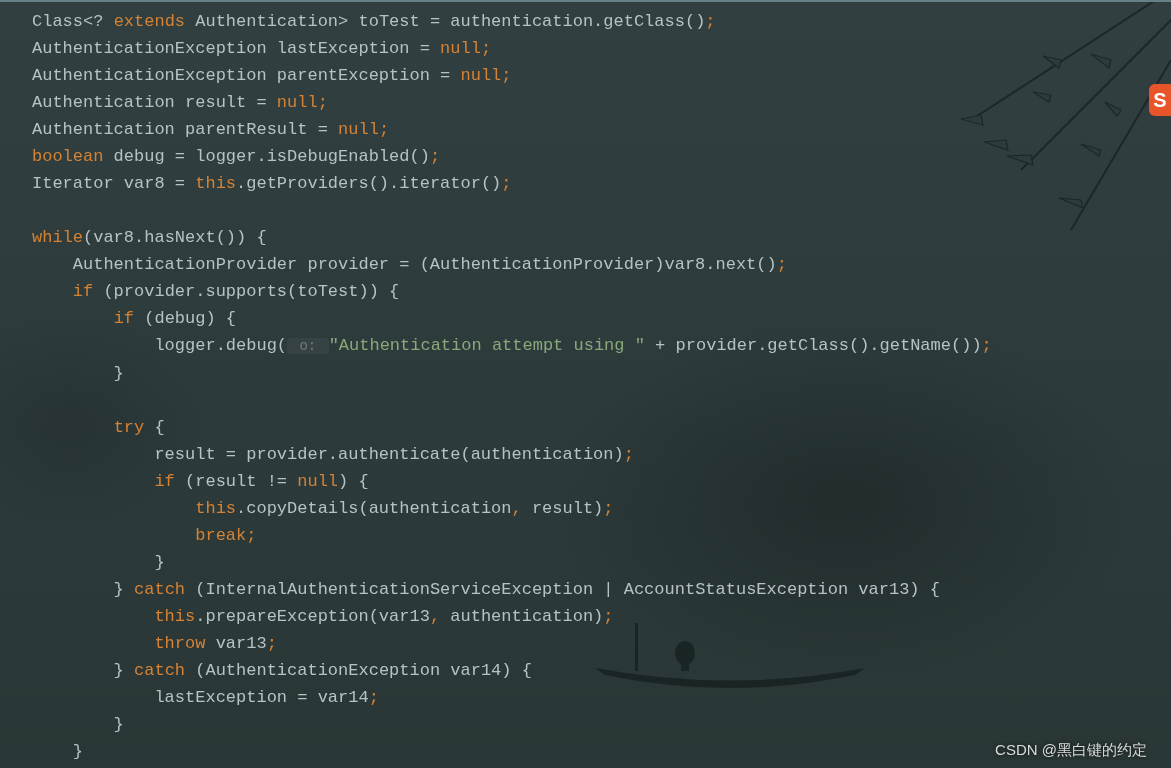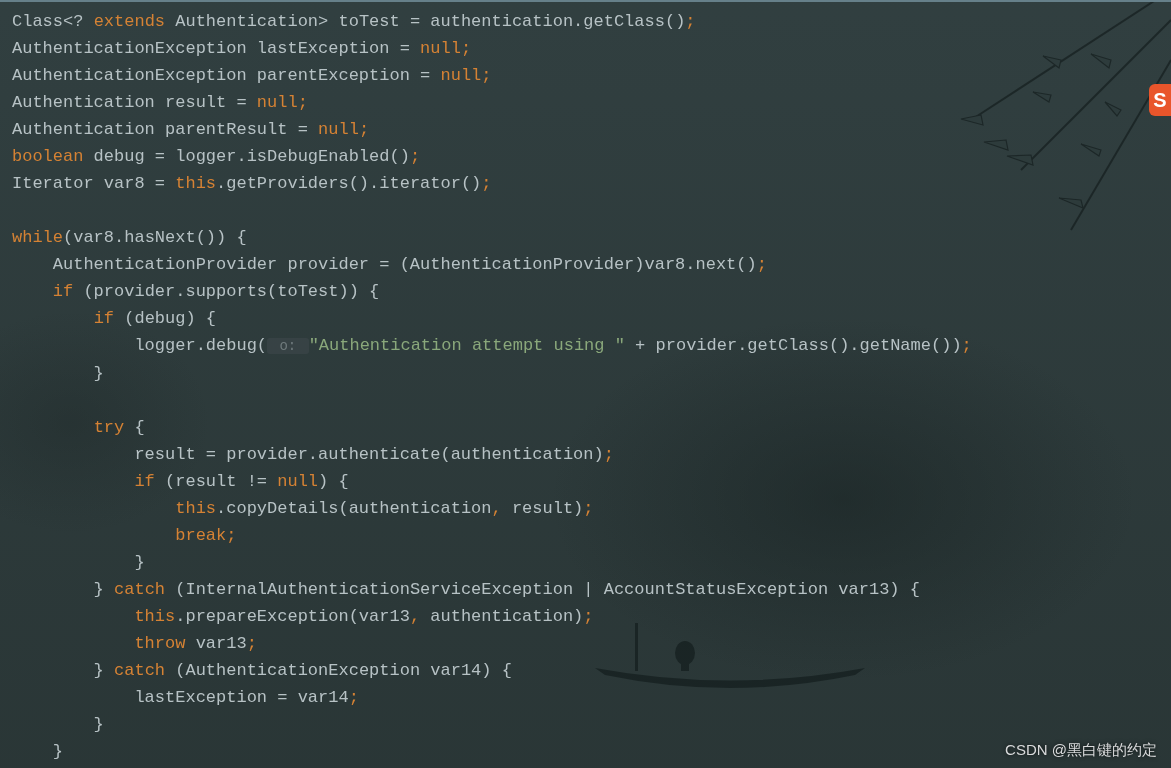--- a/index.html
+++ b/index.html
@@ -42,33 +42,33 @@
     opacity: 0.6;
   }
   .boat svg path, .boat svg ellipse, .boat svg rect { fill: #0f1919; }
 
   
   pre.code {
     position: relative;
     z-index: 1;
     color: #b7c2c5;
     line-height: 27px;
-    padding: 8px 0 0 12px;
+    padding: 8px 0 0 32px;
     white-space: pre;
     font-family: inherit;
   }
   .kw   { color: #d58234; }          
   .str  { color: #8aa87b; }          
   .punct{ color: #d58234; }          
   .param{ color: #6f7a7c; background: rgba(60,70,72,0.7); border-radius: 3px; padding: 0 4px; font-size: 14px; }
 
   
   .watermark {
     position: absolute;
-    bottom: 8px; right: 14px;
+    bottom: 8px; right: 24px;
     color: #d9dadb;
     font-family: sans-serif;
     font-size: 15px;
     text-shadow: 0 0 4px rgba(0,0,0,0.7);
     z-index: 3;
     pointer-events: none;
   }
   
   .side-ribbon {
     position: absolute;

